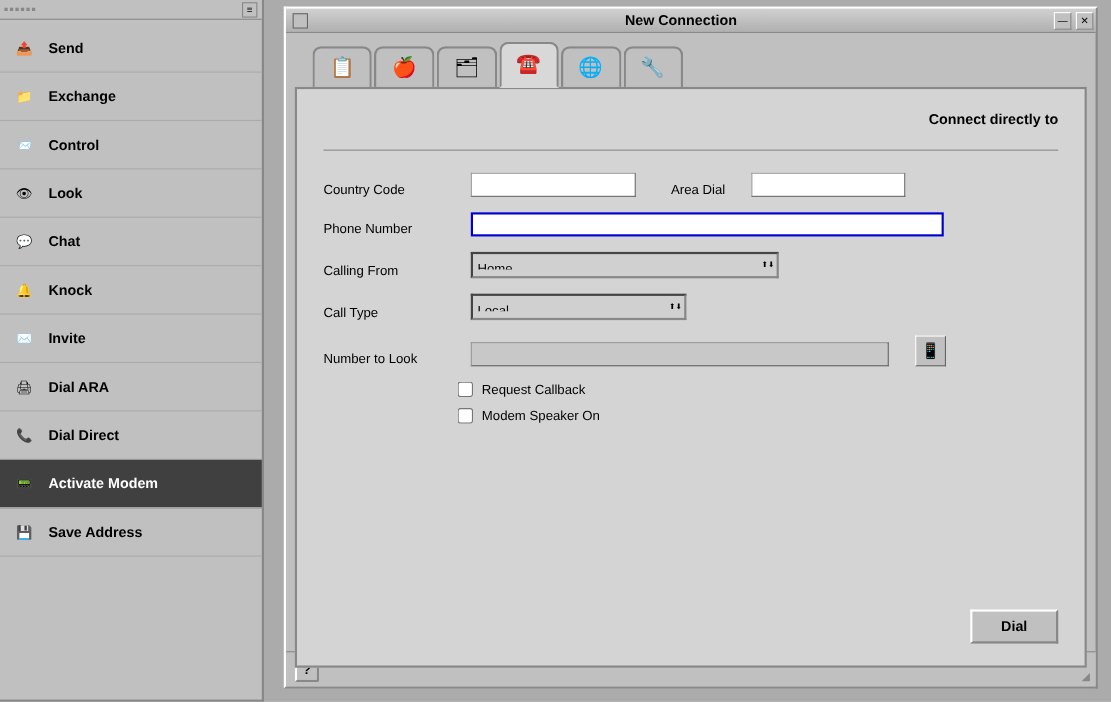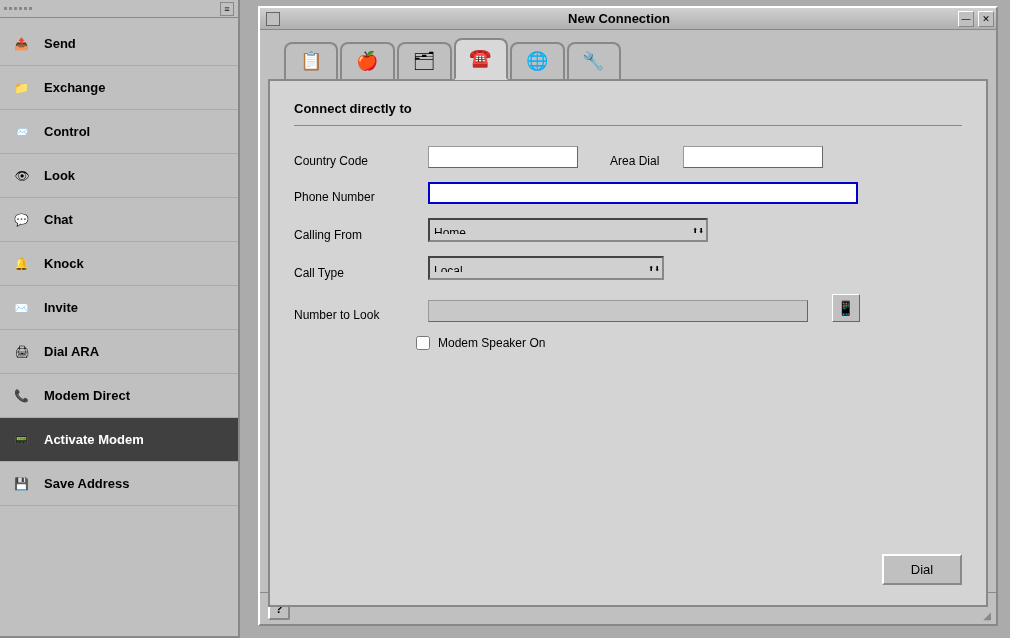--- a/index.html
+++ b/index.html
@@ -189,21 +189,22 @@
       height: calc(100% - 50px);
       position: relative;
       z-index: 1;
     }
 
     .section-title {
       font-size: 13px;
       font-weight: bold;
       margin-bottom: 20px;
       border-bottom: 1px solid #888;
-      padding-bottom: 9px;
+      padding-bottom: 20px;
+      text-align: right;
     }
 
     .form-row {
       display: flex;
       align-items: flex-end;
       margin-bottom: 14px;
       gap: 24px;
     }
 
     .form-label {
@@ -270,21 +271,21 @@
       transform: translateY(-50%);
       pointer-events: none;
       line-height: 1;
     }
 
     .select-calling-from {
       width: 280px;
     }
 
     .select-call-type {
-      width: 236px;
+      width: 196px;
     }
 
     .input-number-to-dial {
       width: 380px;
       background: #c8c8c8;
     }
 
     .phone-icon-btn {
       width: 28px;
       height: 28px;
@@ -320,21 +321,21 @@
     .dial-button {
       position: absolute;
       bottom: 20px;
       right: 24px;
       background: #c0c0c0;
       border: 2px solid #888;
       border-top-color: #fff;
       border-left-color: #fff;
       padding: 6px 24px;
       font-size: 13px;
-      font-weight: normal;
+      font-weight: bold;
       cursor: pointer;
       min-width: 80px;
     }
 
     
     .window-bottom {
       position: absolute;
       bottom: 0;
       left: 0;
       right: 0;
@@ -433,21 +434,21 @@
       <div class="sidebar-item">
         <span class="sidebar-item-icon">✉️</span>
         <span class="sidebar-item-label">Invite</span>
       </div>
       <div class="sidebar-item">
         <span class="sidebar-item-icon">🖨</span>
         <span class="sidebar-item-label">Dial ARA</span>
       </div>
       <div class="sidebar-item">
         <span class="sidebar-item-icon">📞</span>
-        <span class="sidebar-item-label">Modem Direct</span>
+        <span class="sidebar-item-label">Dial Direct</span>
       </div>
       <div class="sidebar-item active">
         <span class="sidebar-item-icon">📟</span>
         <span class="sidebar-item-label">Activate Modem</span>
       </div>
       <div class="sidebar-item">
         <span class="sidebar-item-icon">💾</span>
         <span class="sidebar-item-label">Save Address</span>
       </div>
     </div>
@@ -525,20 +526,24 @@
       </div>
 
       <div class="form-row">
         <label class="form-label">Number to Look</label>
         <input class="form-input input-number-to-dial" type="text" value="" style="">
         <div class="phone-icon-btn">
           <span>📱</span>
         </div>
       </div>
 
+      <div class="checkbox-row">
+        <input type="checkbox" class="checkbox-input" id="request-callback" style="">
+        <label class="checkbox-label" for="request-callback">Request Callback</label>
+      </div>
 
       <div class="checkbox-row">
         <input type="checkbox" class="checkbox-input" id="modem-speaker" style="">
         <label class="checkbox-label" for="modem-speaker">Modem Speaker On</label>
       </div>
 
       <button class="dial-button">Dial</button>
     </div>
   </div>
 

